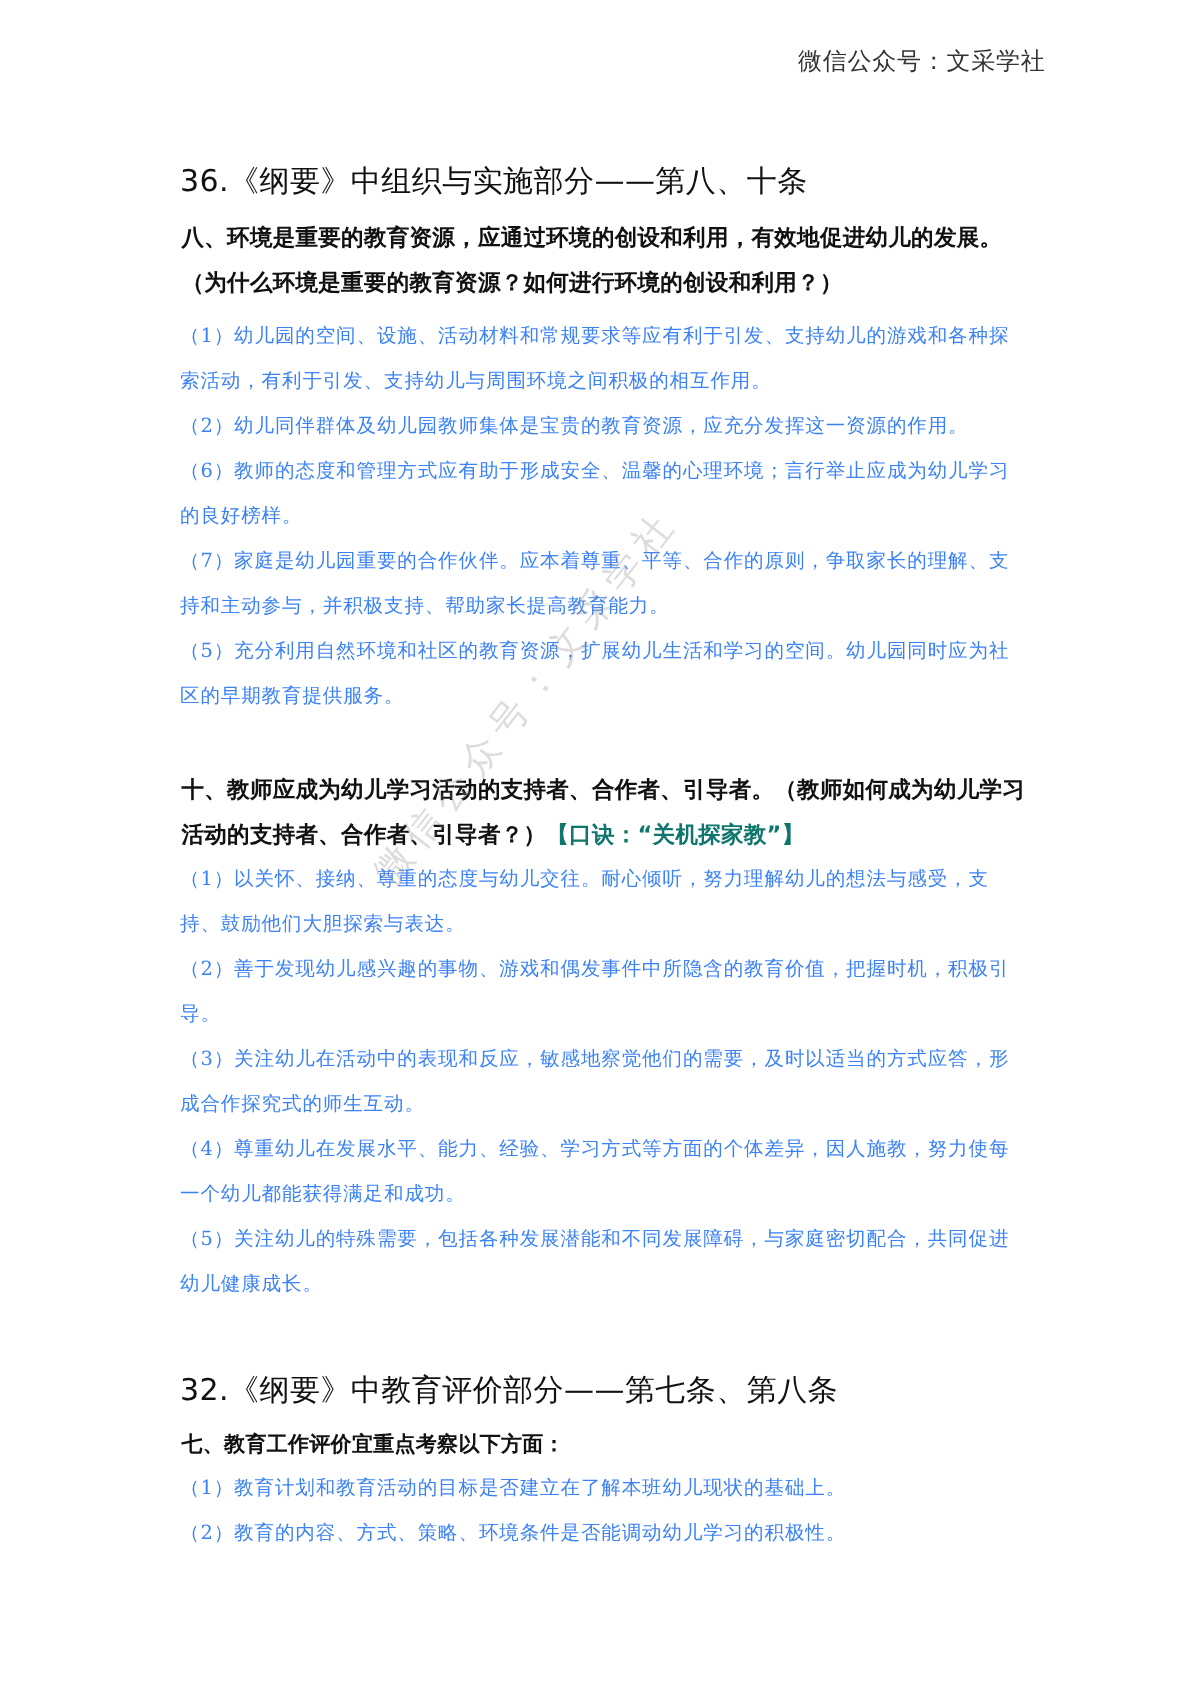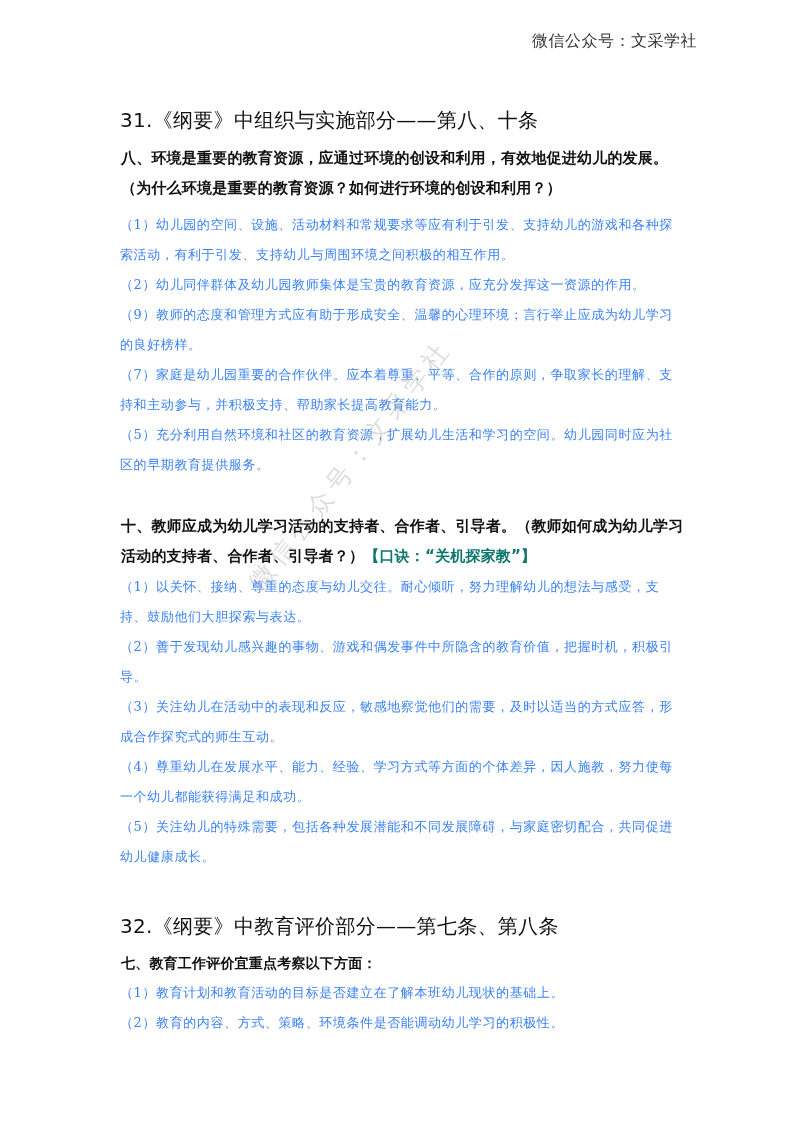--- a/index.html
+++ b/index.html
@@ -83,29 +83,29 @@
     }
   </style>
 </head>
 <body>
 
 <div class="header-brand">微信公众号：文采学社</div>
 
 <div class="page">
 
   <div>
-    <h2 class="section-title">31.《纲要》中组织与实施部分——第八、十条</h2>
+    <h2 class="section-title">36.《纲要》中组织与实施部分——第八、十条</h2>
     <div class="gap-s"></div>
 
     <div>
       <p class="article-heading">八、环境是重要的教育资源，应通过环境的创设和利用，有效地促进幼儿的发展。（为什么环境是重要的教育资源？如何进行环境的创设和利用？）</p>
       <div class="gap-s"></div>
       <p class="item">（1）幼儿园的空间、设施、活动材料和常规要求等应有利于引发、支持幼儿的游戏和各种探索活动，有利于引发、支持幼儿与周围环境之间积极的相互作用。</p>
       <p class="item">（2）幼儿同伴群体及幼儿园教师集体是宝贵的教育资源，应充分发挥这一资源的作用。</p>
-      <p class="item">（9）教师的态度和管理方式应有助于形成安全、温馨的心理环境；言行举止应成为幼儿学习的良好榜样。</p>
+      <p class="item">（6）教师的态度和管理方式应有助于形成安全、温馨的心理环境；言行举止应成为幼儿学习的良好榜样。</p>
       <p class="item">（7）家庭是幼儿园重要的合作伙伴。应本着尊重、平等、合作的原则，争取家长的理解、支持和主动参与，并积极支持、帮助家长提高教育能力。</p>
       <p class="item">（5）充分利用自然环境和社区的教育资源，扩展幼儿生活和学习的空间。幼儿园同时应为社区的早期教育提供服务。</p>
     </div>
 
     <div class="gap-m"></div>
 
     <div>
       <p class="article-heading">
         <span>十、教师应成为幼儿学习活动的支持者、合作者、引导者。（教师如何成为幼儿学习活动的支持者、合作者、引导者？）</span><span class="mnemonic">【口诀：“关机探家教”】</span>
       </p>

